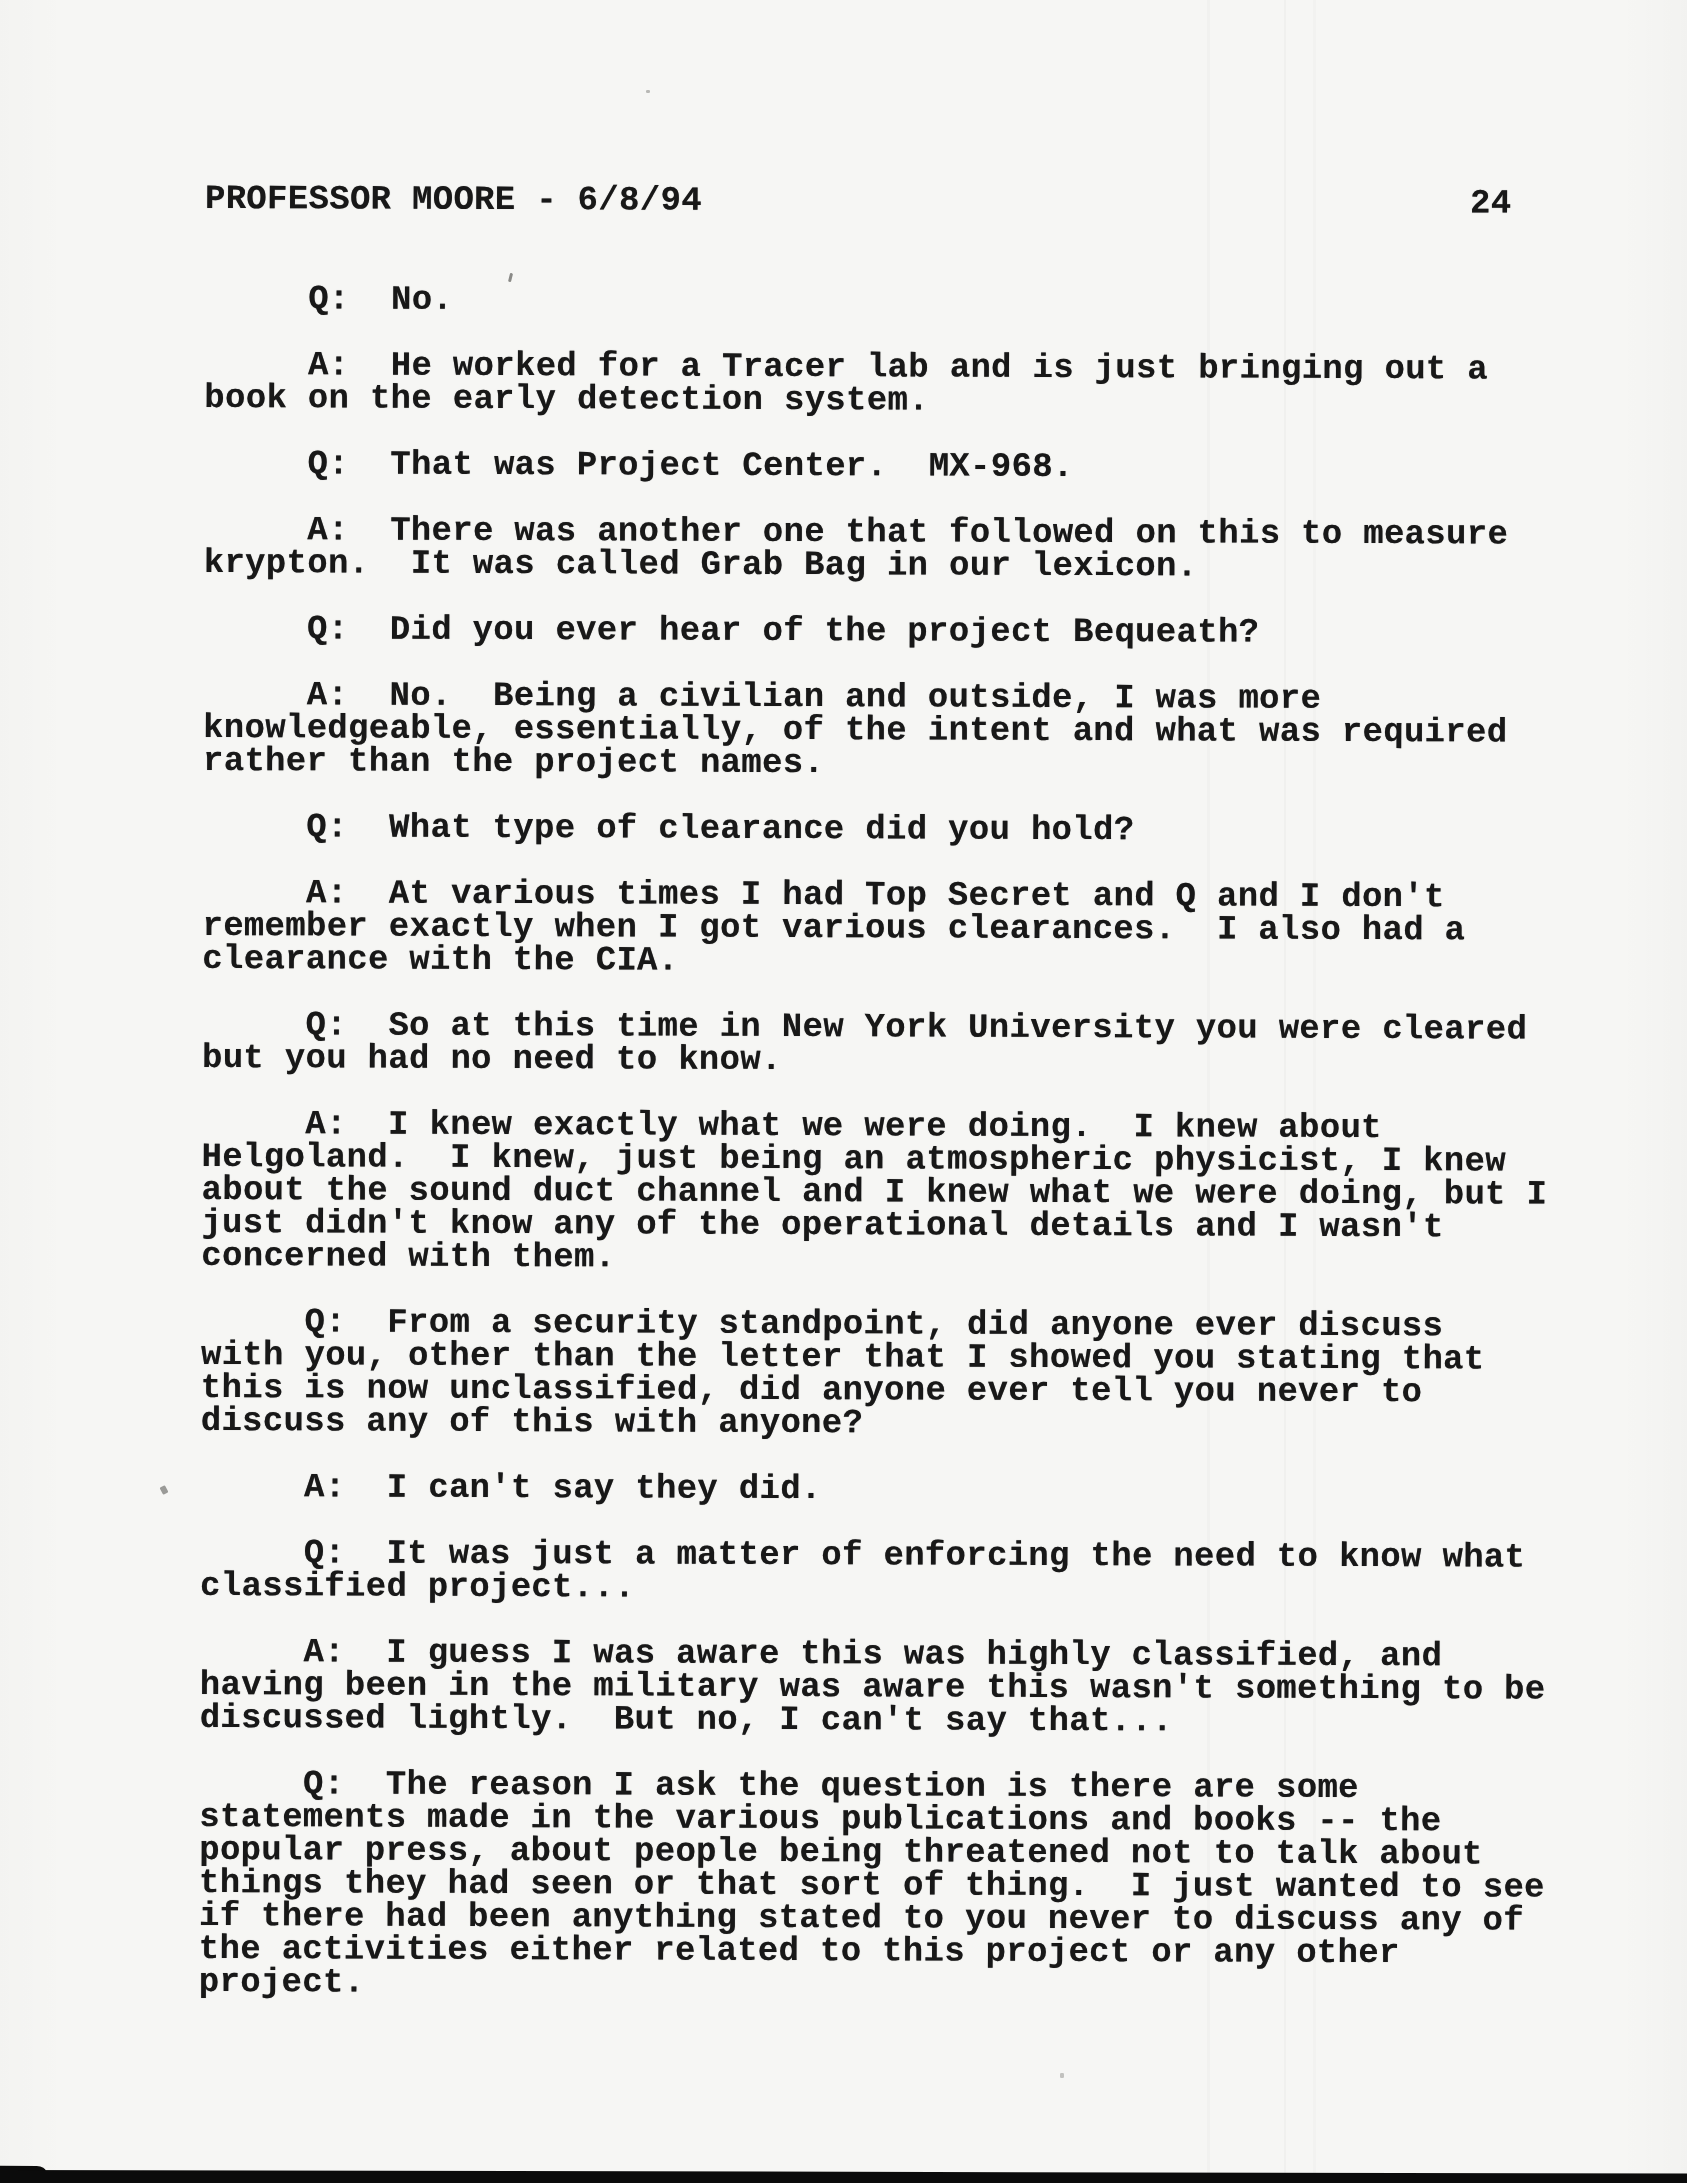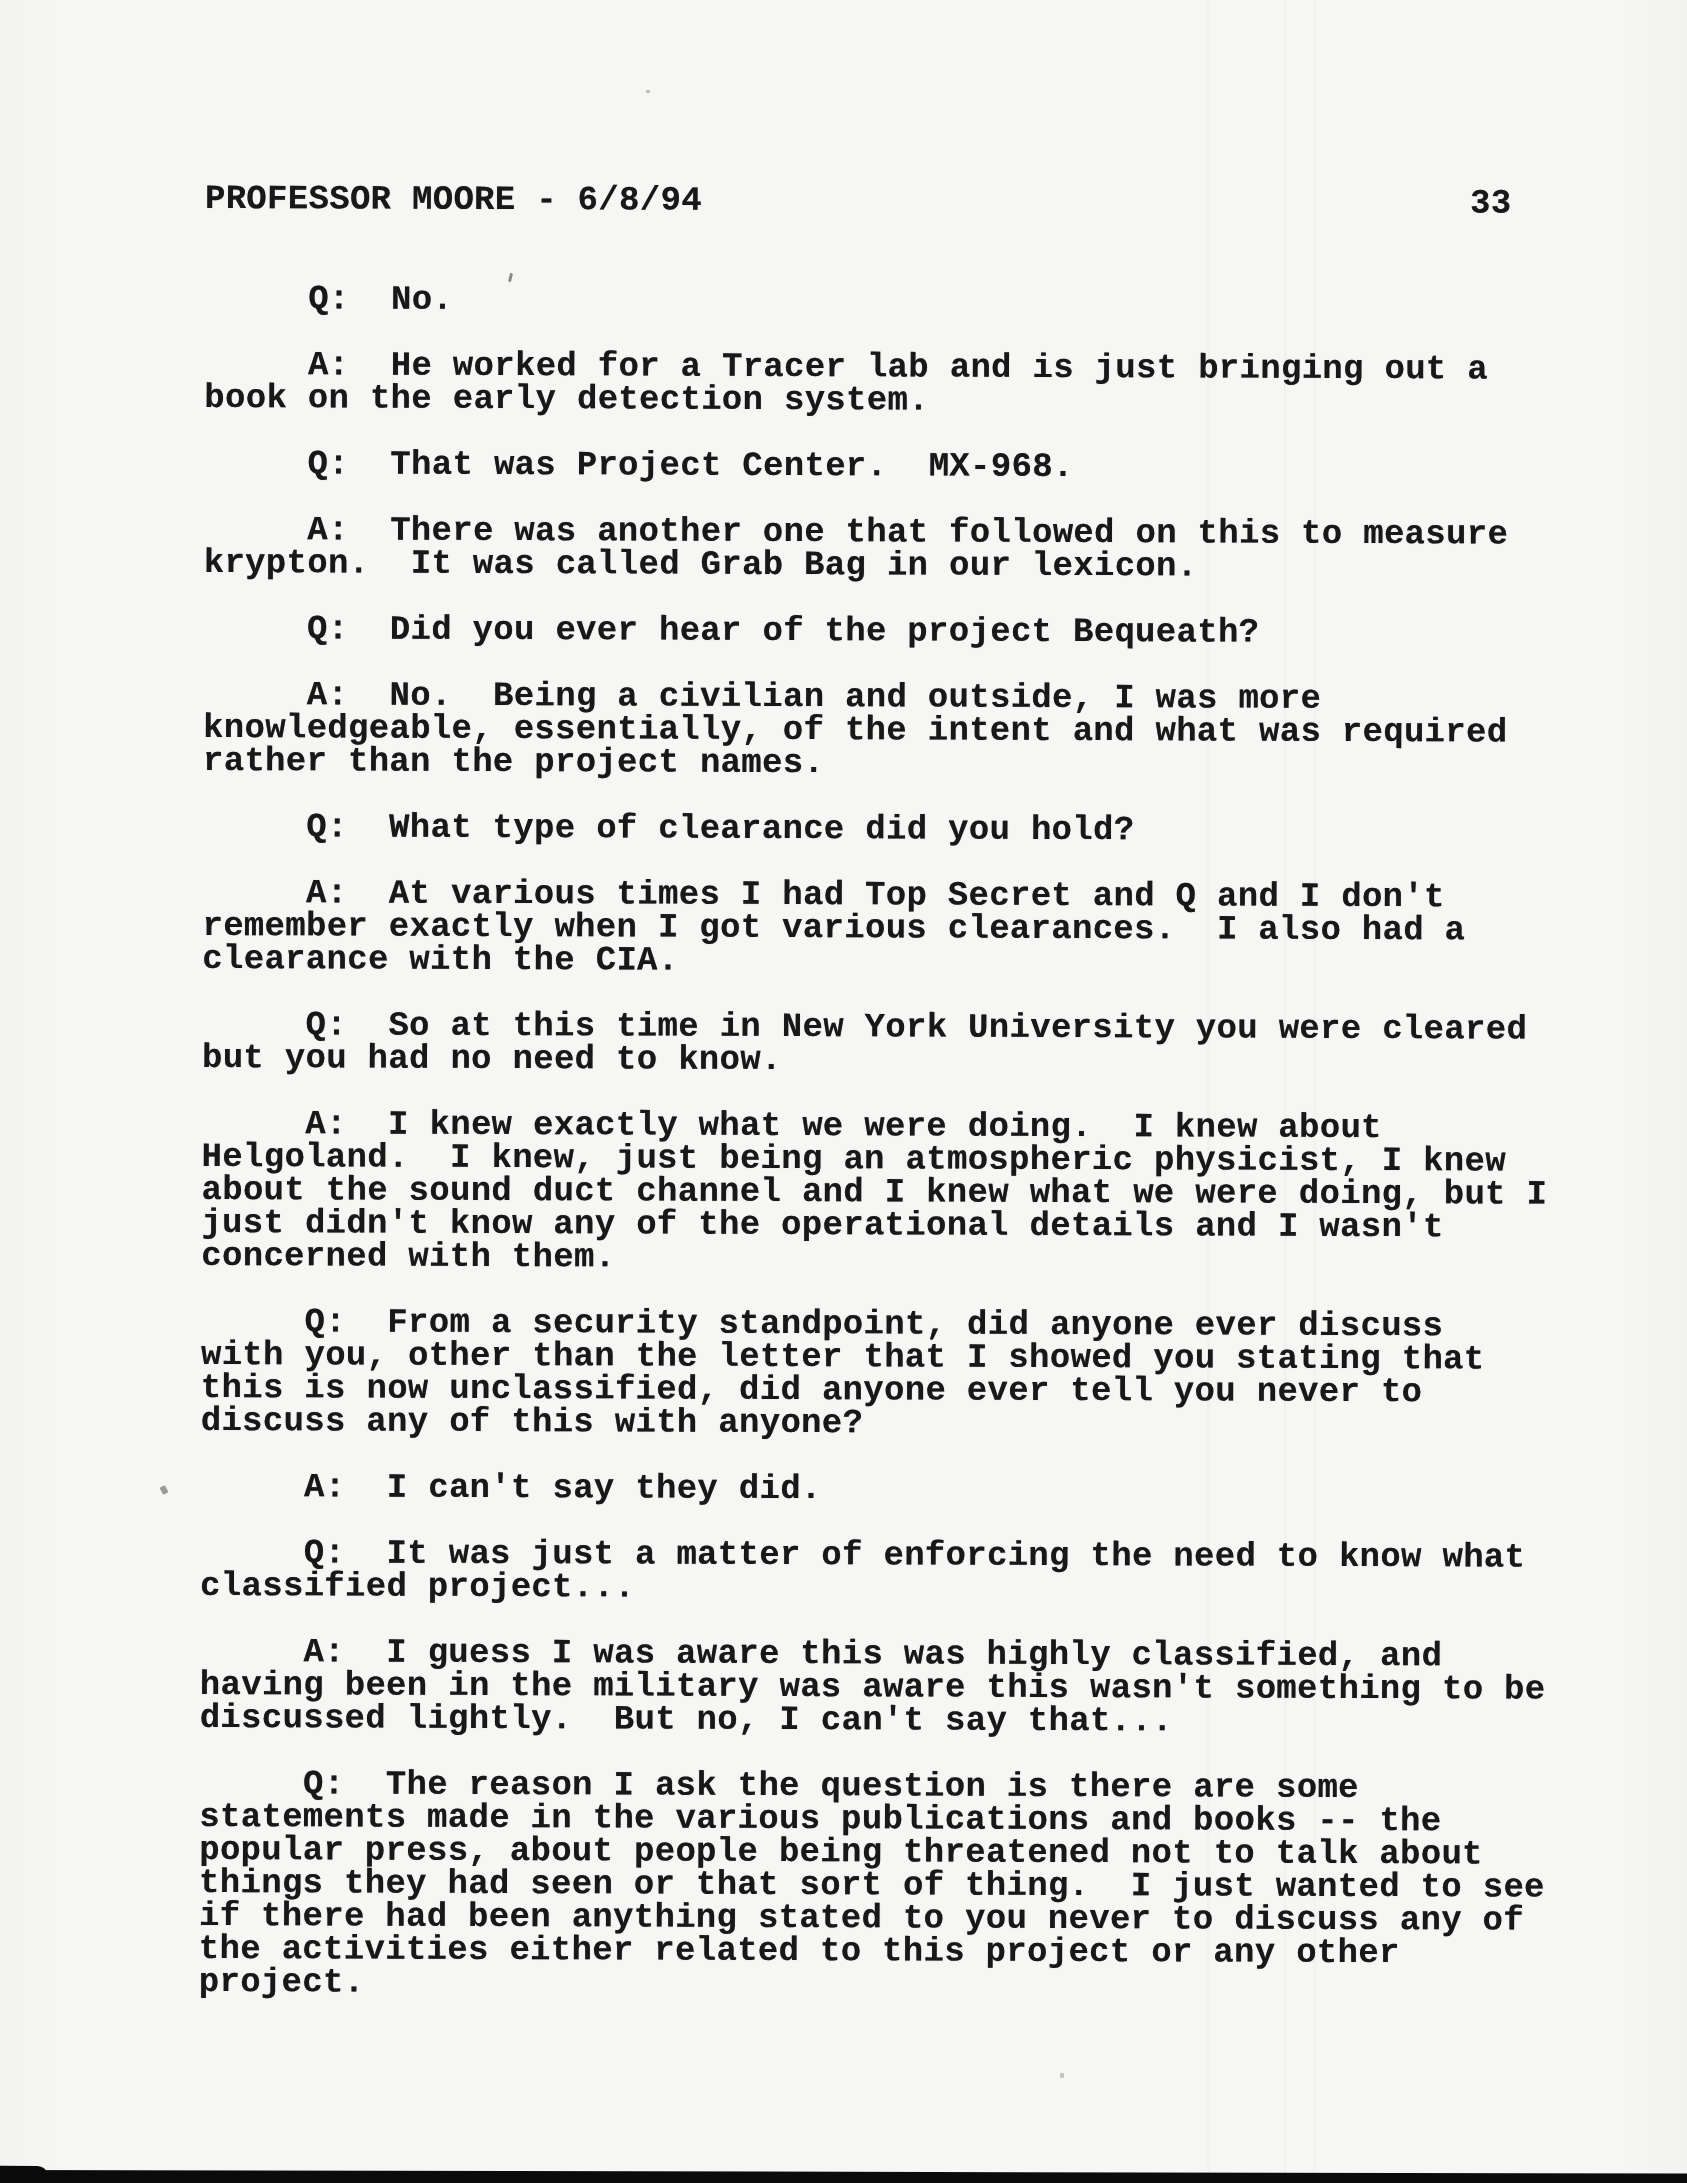--- a/index.html
+++ b/index.html
@@ -76,21 +76,21 @@
 </head>
 <body>
 
 <div class="page">
   <div class="streak s1"></div>
   <div class="streak s2"></div>
   <div class="streak s3"></div>
 
   <div class="content">
     <div class="typed header-title">PROFESSOR MOORE - 6/8/94</div>
-    <div class="typed page-number">33</div>
+    <div class="typed page-number">24</div>
     <div class="transcript">
         <pre class="typed para">     Q:  No.</pre>
         <pre class="typed para">     A:  He worked for a Tracer lab and is just bringing out a
 book on the early detection system.</pre>
         <pre class="typed para">     Q:  That was Project Center.  MX-968.</pre>
         <pre class="typed para">     A:  There was another one that followed on this to measure
 krypton.  It was called Grab Bag in our lexicon.</pre>
         <pre class="typed para">     Q:  Did you ever hear of the project Bequeath?</pre>
         <pre class="typed para">     A:  No.  Being a civilian and outside, I was more
 knowledgeable, essentially, of the intent and what was required

